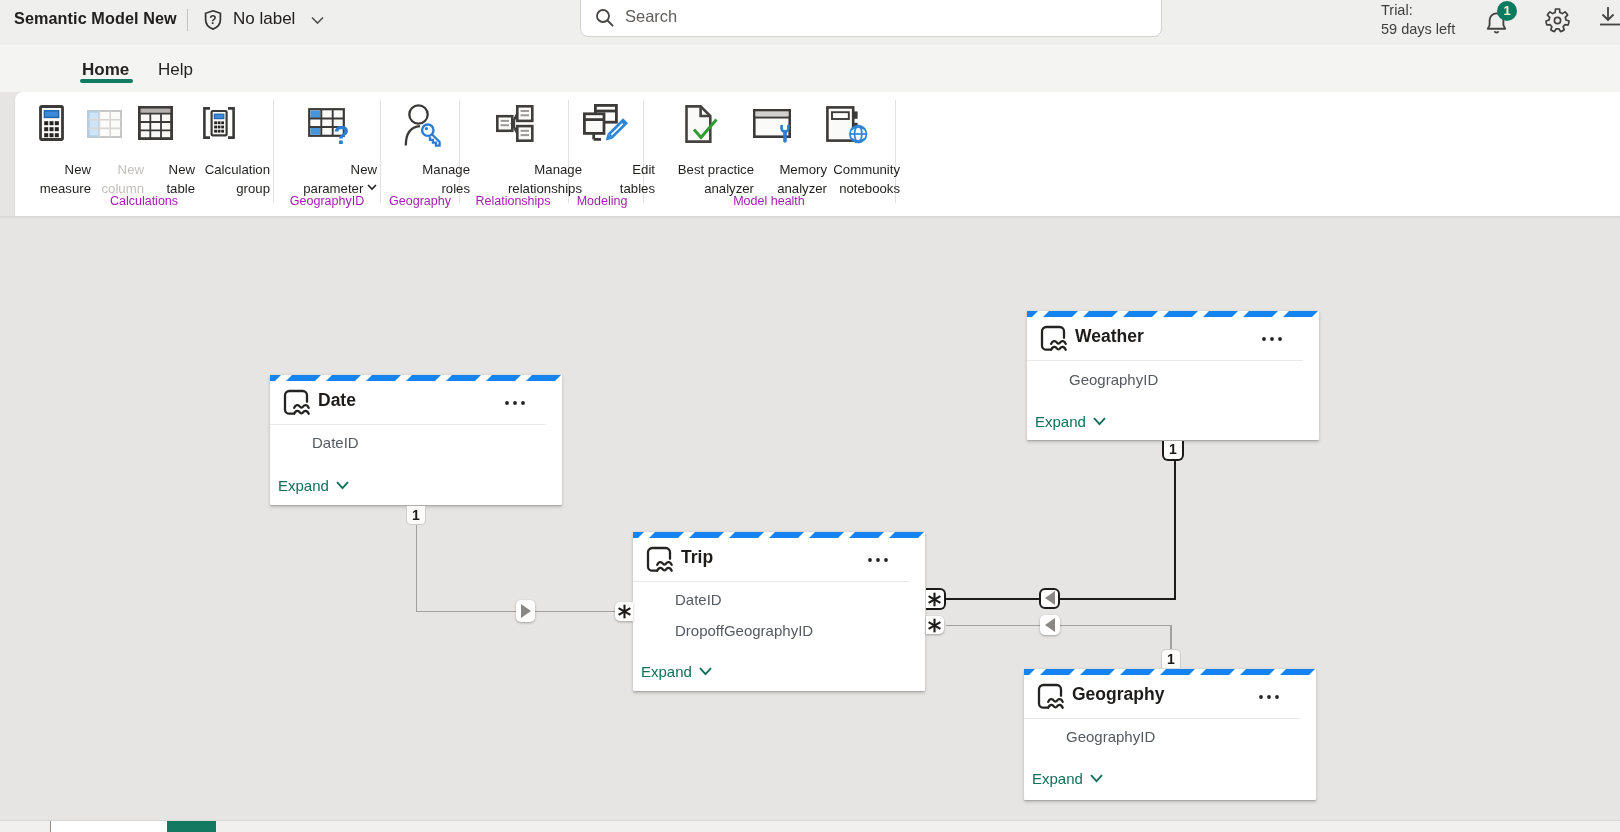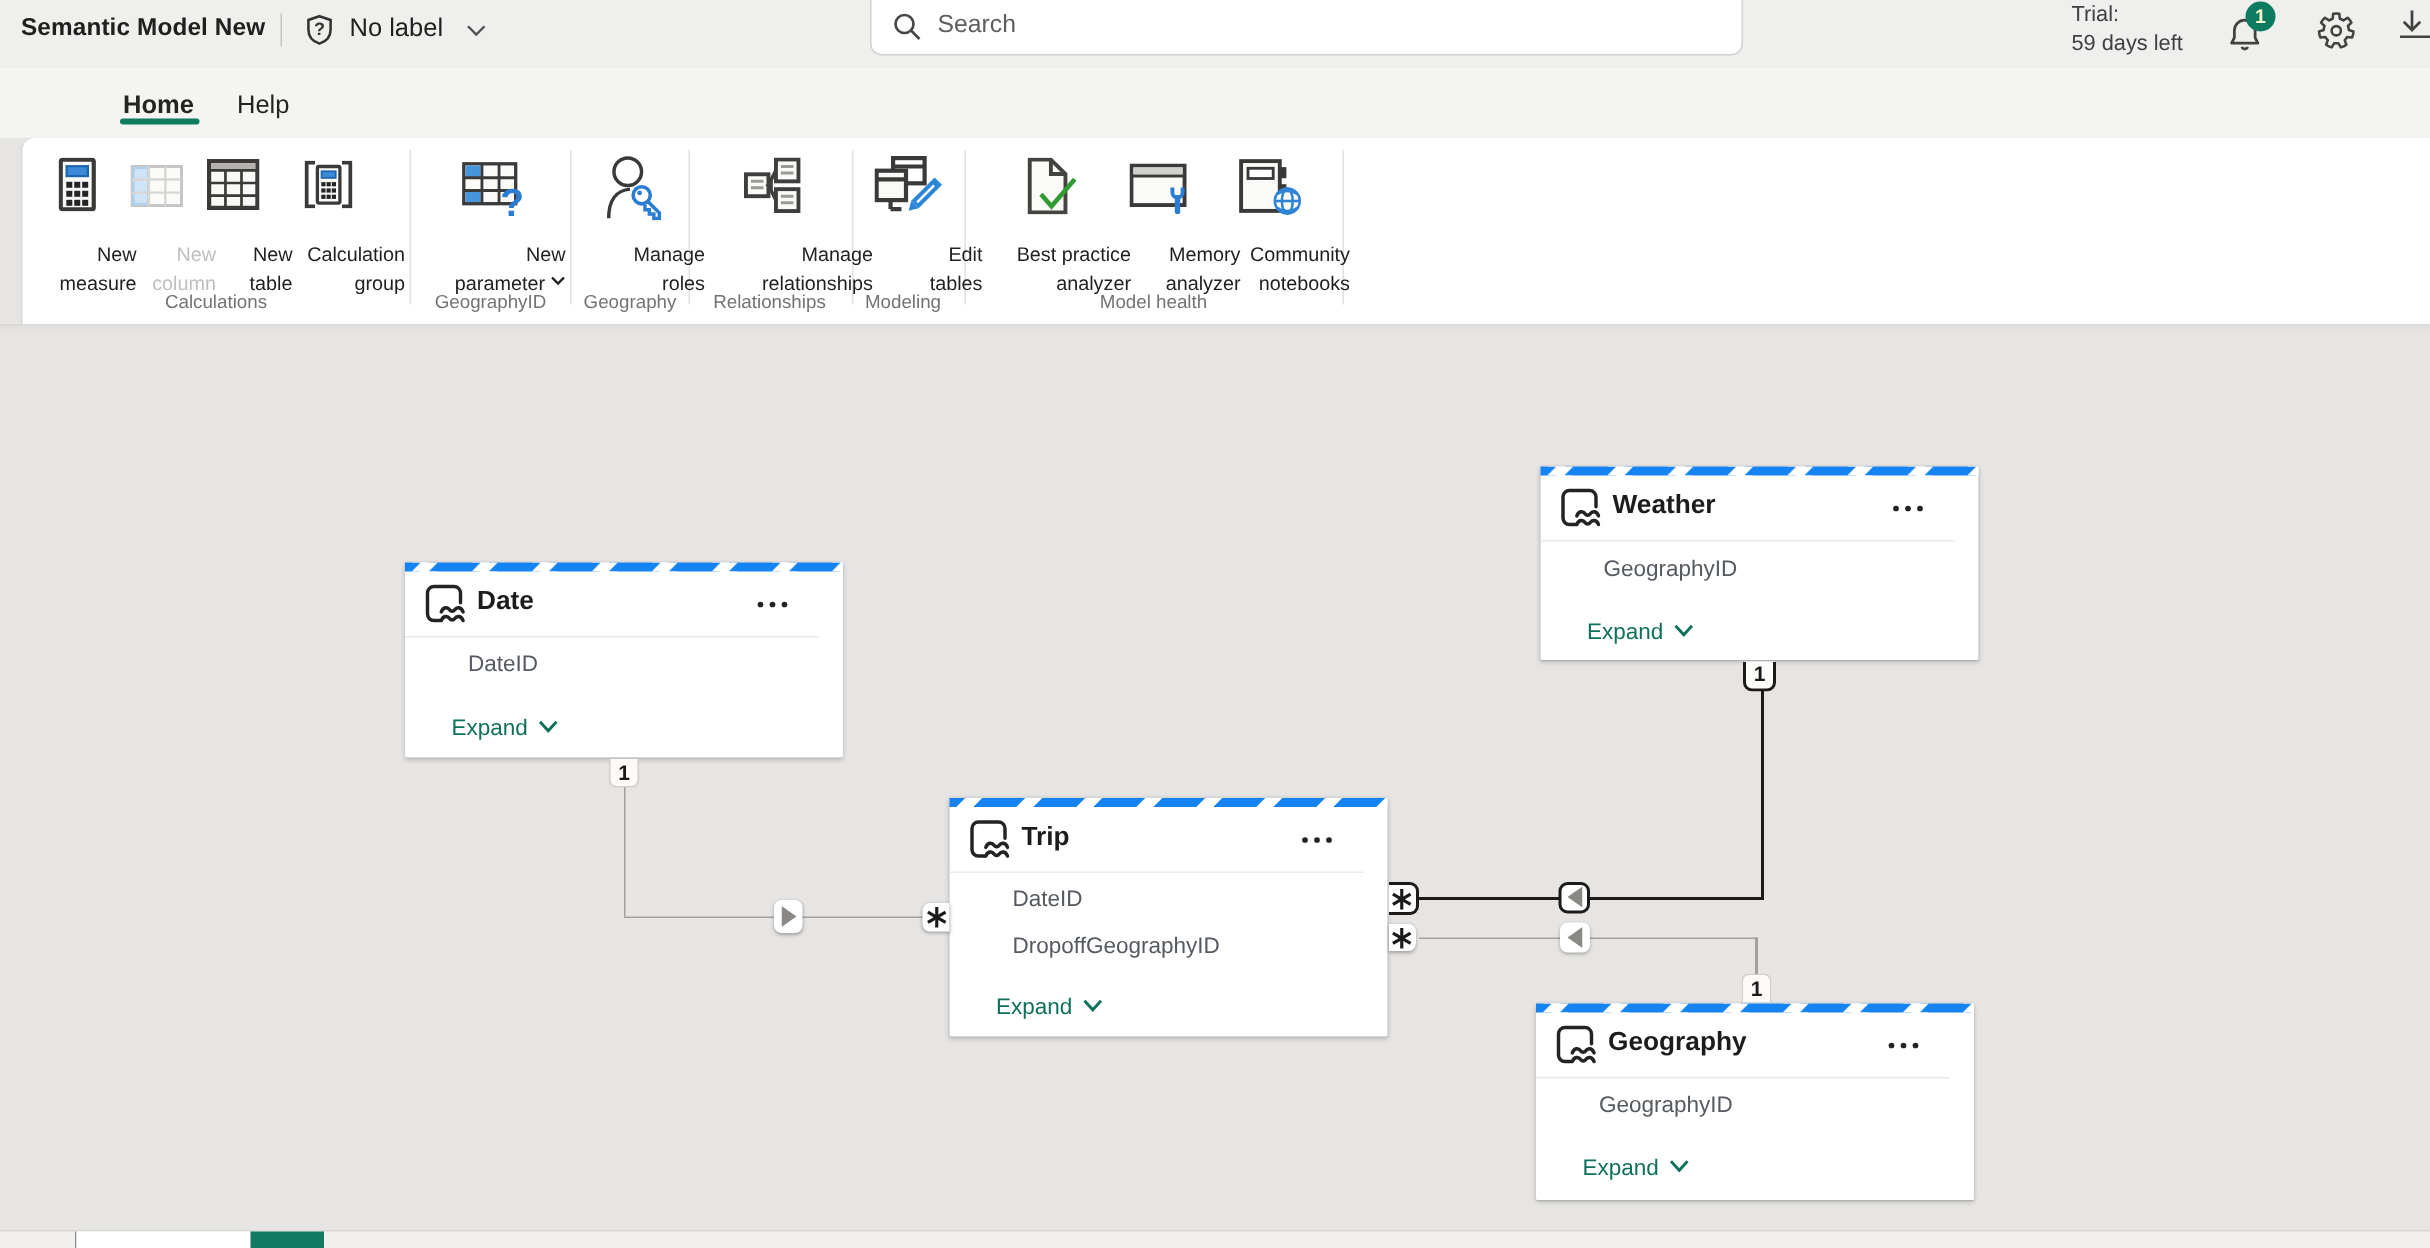--- a/index.html
+++ b/index.html
@@ -18,41 +18,41 @@
 
 #tabrow{left:0;top:45px;width:1620px;height:47px;background:#f4f4f2;}
 .tab{top:60px;font-size:17px;color:#252423;}
 #homeline{left:80px;top:79px;width:53px;height:3.5px;background:#0f7b61;border-radius:2px;}
 
 #ribbon{left:0;top:92px;width:1620px;height:124px;}
 #ribbonbg{left:15px;top:0;width:1605px;height:124px;background:#fff;border-radius:8px 0 0 0;
   box-shadow:0 1px 2px rgba(0,0,0,.12);}
 .rsep{top:8px;width:1px;height:103px;background:#e3e1df;}
 .rlabel{font-size:13.2px;line-height:18.5px;color:#201f1e;text-align:right;top:69px;white-space:nowrap;}
-.glabel{font-size:12.5px;color:#737373;text-align:center;top:102px;white-space:nowrap;}
+.glabel{font-size:12.5px;color:#a21caf;text-align:center;top:102px;white-space:nowrap;}
 .dis{color:#c1bfbd;}
 
 #canvas{left:0;top:216px;width:1620px;height:604px;background:#e6e5e3;}
 #canvastopshadow{left:0;top:0;width:1620px;height:4px;
   background:linear-gradient(#d9d8d6,#e6e5e3);}
 .relline{position:absolute;}
 .gline{background:#a3a19f;}
 .bline{background:#1c1b1a;}
 
 .card{position:absolute;width:292px;background:#fff;border-radius:1px;
   box-shadow:0 1.2px 3.6px rgba(0,0,0,.2),0 0.3px 0.9px rgba(0,0,0,.12);}
 .stripe{position:absolute;left:0;top:0;right:0;height:6px;
   background-image:repeating-linear-gradient(135deg,#1583f1 0 20.7px,#ffffff 20.7px 28.3px);
   background-size:40px 6px;background-repeat:repeat-x;background-position:-18.5px 0;}
 .chead{position:absolute;left:0;top:6px;right:16px;height:43px;border-bottom:1px solid #ebe9e7;}
 .cicon{position:absolute;left:12px;top:7px;}
 .ctitle{position:absolute;left:48px;top:9px;font-size:17.5px;font-weight:700;color:#1d1c1b;}
 .cdots{position:absolute;right:20px;top:19px;}
 .cfield{position:absolute;left:42px;font-size:15px;color:#555a60;white-space:nowrap;}
-.cexpand{position:absolute;left:31px;font-size:15px;color:#0f705c;}
+.cexpand{position:absolute;left:8px;font-size:15px;color:#0f705c;}
 .cexpand svg{margin-left:7px;vertical-align:1px;}
 
 .mark{position:absolute;box-sizing:border-box;background:#fff;
   font-size:14px;font-weight:600;color:#1b1a19;text-align:center;}
 .softshadow{box-shadow:0 1px 2.5px rgba(0,0,0,.3);}
 
 #botbar{left:0;top:820px;width:1620px;height:12px;background:#f1f0ee;border-top:1px solid #dad8d6;box-sizing:border-box;}
 </style>
 </head>
 <body>

